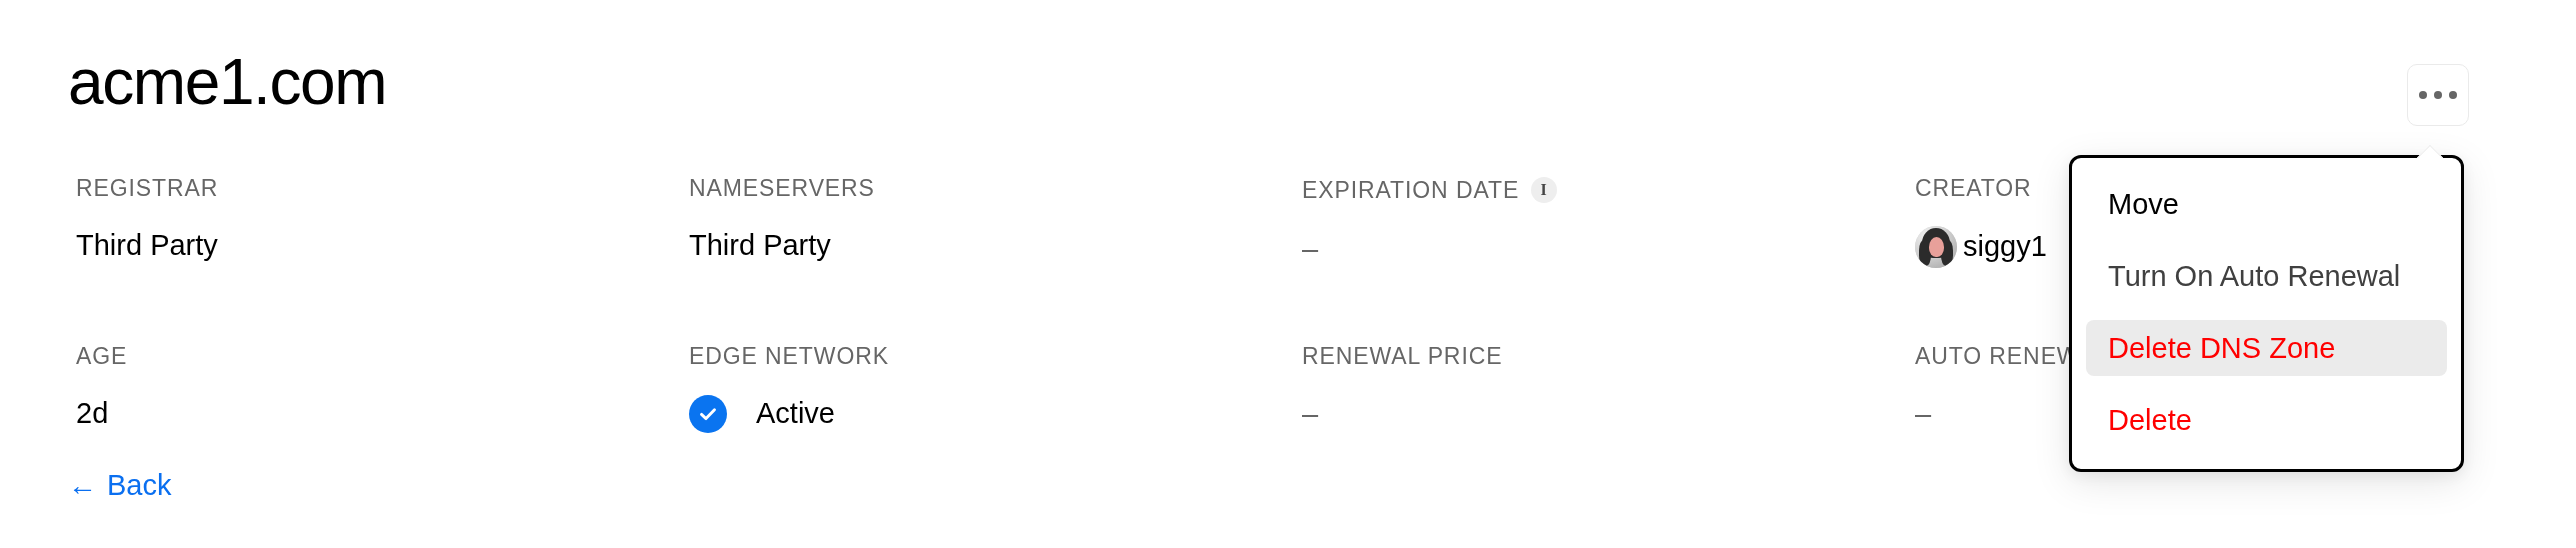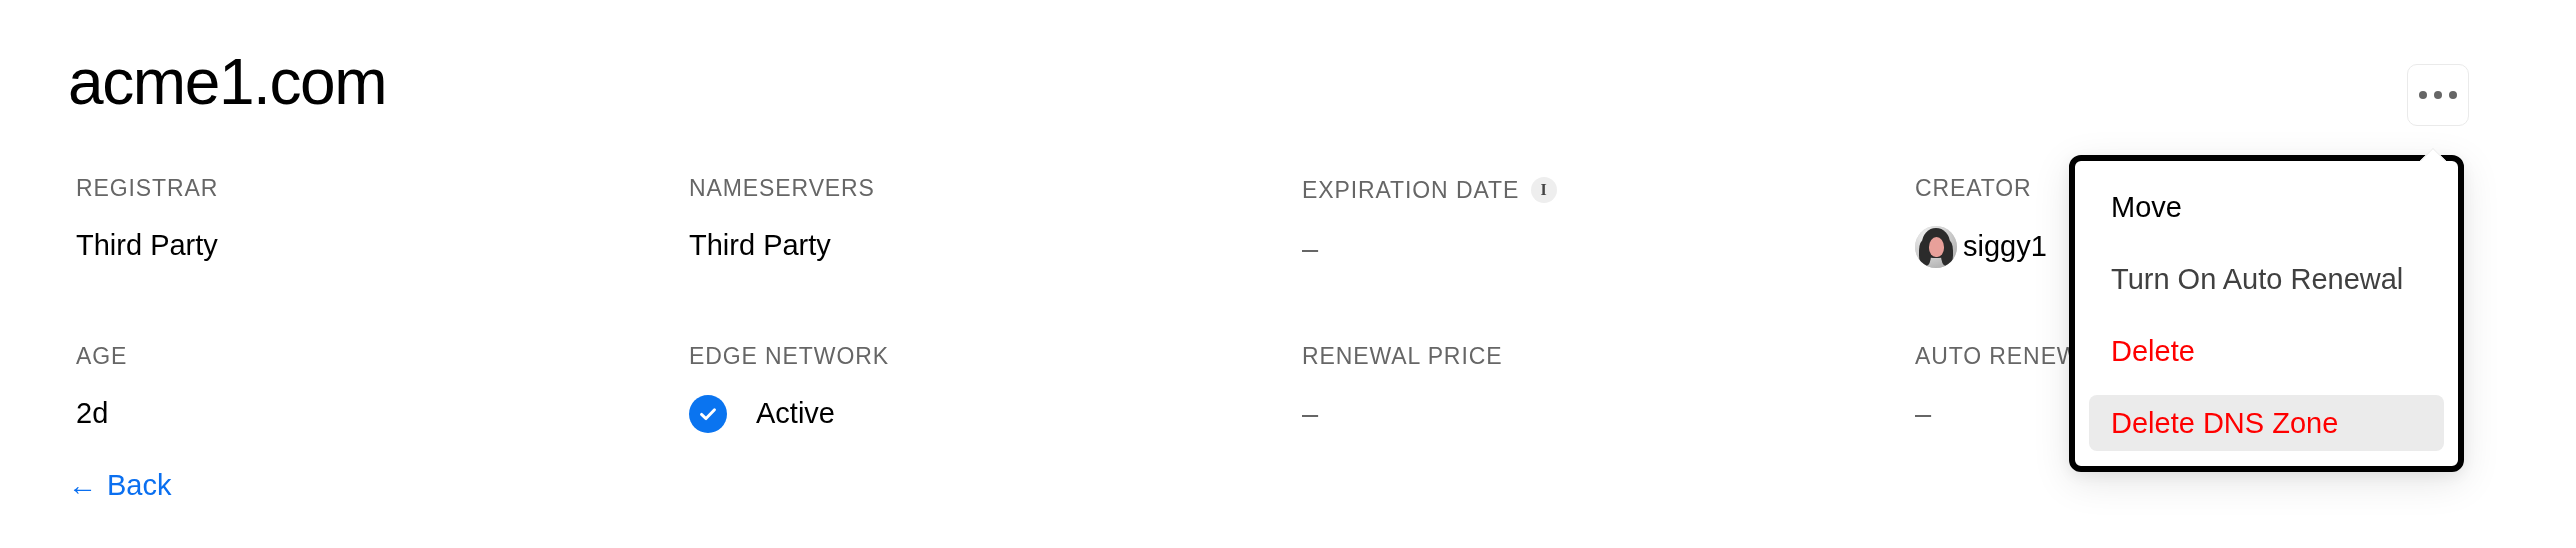--- a/index.html
+++ b/index.html
@@ -194,21 +194,21 @@
   }
 
   
   .menu {
     position: absolute;
     left: 2069px;
     top: 155px;
     width: 395px;
     height: 317px;
     background: #ffffff;
-    border: 6px solid #000000;
+    border: 3px solid #000000;
     border-radius: 12px;
     box-shadow: 0 10px 38px rgba(0,0,0,0.10), 0 4px 14px rgba(0,0,0,0.06);
     padding: 18px 14px;
     z-index: 10;
   }
   .menu-arrow {
     position: absolute;
     left: 345px;
     top: -13px;
     width: 26px;
@@ -333,18 +333,18 @@
 
   <a class="back-link">
     <span>←</span>
     <span>Back</span>
   </a>
 
   <div class="menu">
     <span class="menu-arrow"></span>
     <div class="menu-item">Move</div>
     <div class="menu-item disabled">Turn On Auto Renewal</div>
+    <div class="menu-item danger highlighted">Delete DNS Zone</div>
     <div class="menu-item danger">Delete</div>
-    <div class="menu-item danger highlighted">Delete DNS Zone</div>
   </div>
 
 </div>
 
 
 </body></html>

